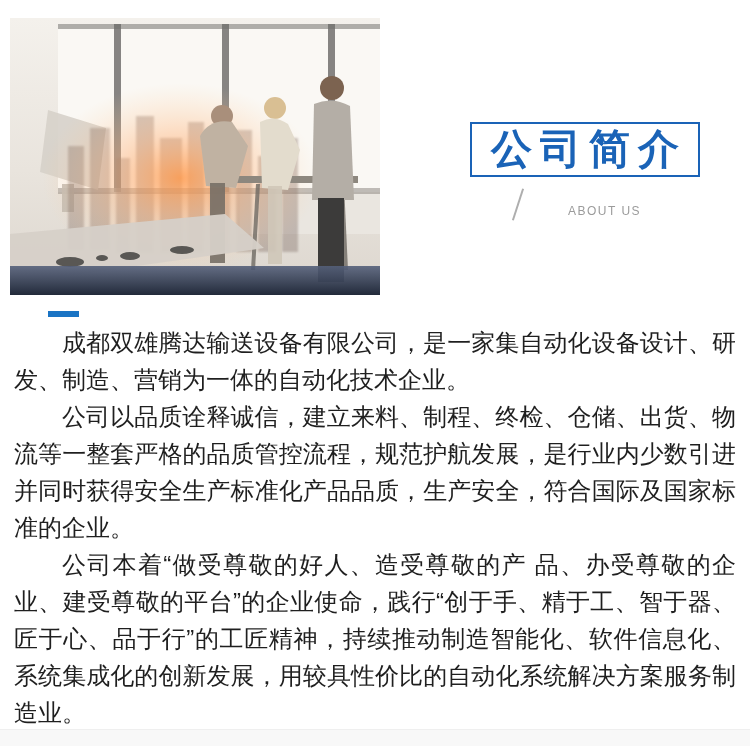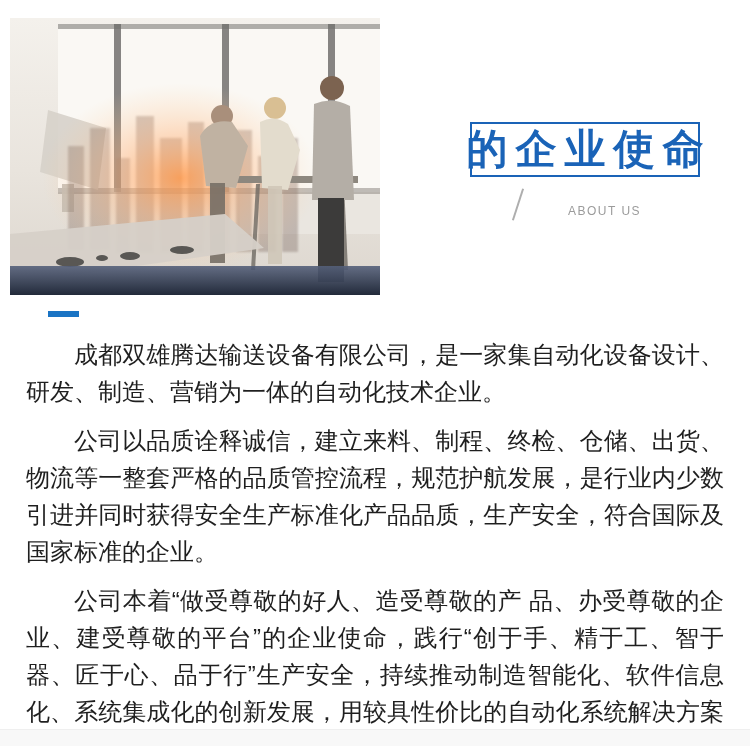--- a/index.html
+++ b/index.html
@@ -83,21 +83,21 @@
     left: 0;
     top: 324px;
     width: 750px;
     padding: 0 14px;
     font-size: 24px;
     line-height: 37px;
     color: #1f1f1f;
     text-align: justify;
   }
   .about-text p {
-    margin: 12px;
+    margin: 0;
     text-indent: 2em;
   }
 
   
   .footer-bar {
     position: absolute;
     left: 0;
     bottom: 0;
     width: 750px;
     height: 17px;
@@ -191,28 +191,28 @@
         <ellipse cx="120" cy="238" rx="10" ry="4"></ellipse>
         <ellipse cx="172" cy="232" rx="12" ry="4"></ellipse>
         <ellipse cx="92" cy="240" rx="6" ry="3"></ellipse>
       </g>
 
       <rect x="0" y="248" width="370" height="29" fill="url(#floorg)"></rect>
     </svg>
   </div>
 
   <div class="title-box">
-    <h1>的企业使命</h1>
+    <h1>公司简介</h1>
   </div>
   <div class="slash-divider"></div>
   <div class="subtitle">ABOUT US</div>
 
   <div class="blue-dash"></div>
 
   <div class="about-text">
     <p>成都双雄腾达输送设备有限公司，是一家集自动化设备设计、研发、制造、营销为一体的自动化技术企业。</p>
     <p>公司以品质诠释诚信，建立来料、制程、终检、仓储、出货、物流等一整套严格的品质管控流程，规范护航发展，是行业内少数引进并同时获得安全生产标准化产品品质，生产安全，符合国际及国家标准的企业。</p>
-    <p>公司本着“做受尊敬的好人、造受尊敬的产 品、办受尊敬的企业、建受尊敬的平台”的企业使命，践行“创于手、精于工、智于器、匠于心、品于行”生产安全，持续推动制造智能化、软件信息化、系统集成化的创新发展，用较具性价比的自动化系统解决方案服务制造业。</p>
+    <p>公司本着“做受尊敬的好人、造受尊敬的产 品、办受尊敬的企业、建受尊敬的平台”的企业使命，践行“创于手、精于工、智于器、匠于心、品于行”的工匠精神，持续推动制造智能化、软件信息化、系统集成化的创新发展，用较具性价比的自动化系统解决方案服务制造业。</p>
   </div>
 
   <div class="footer-bar"></div>
 
 </div>
 
 </body></html>

